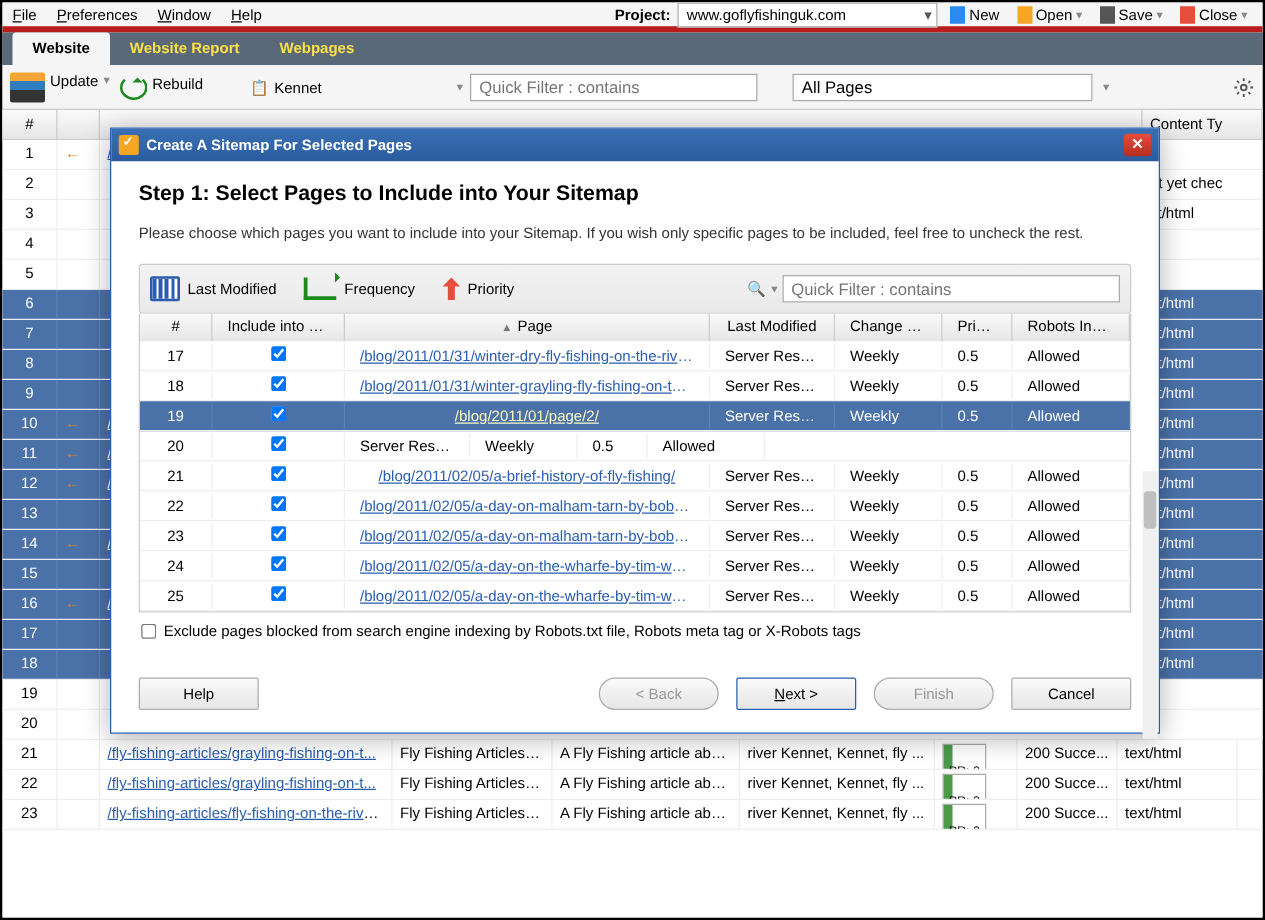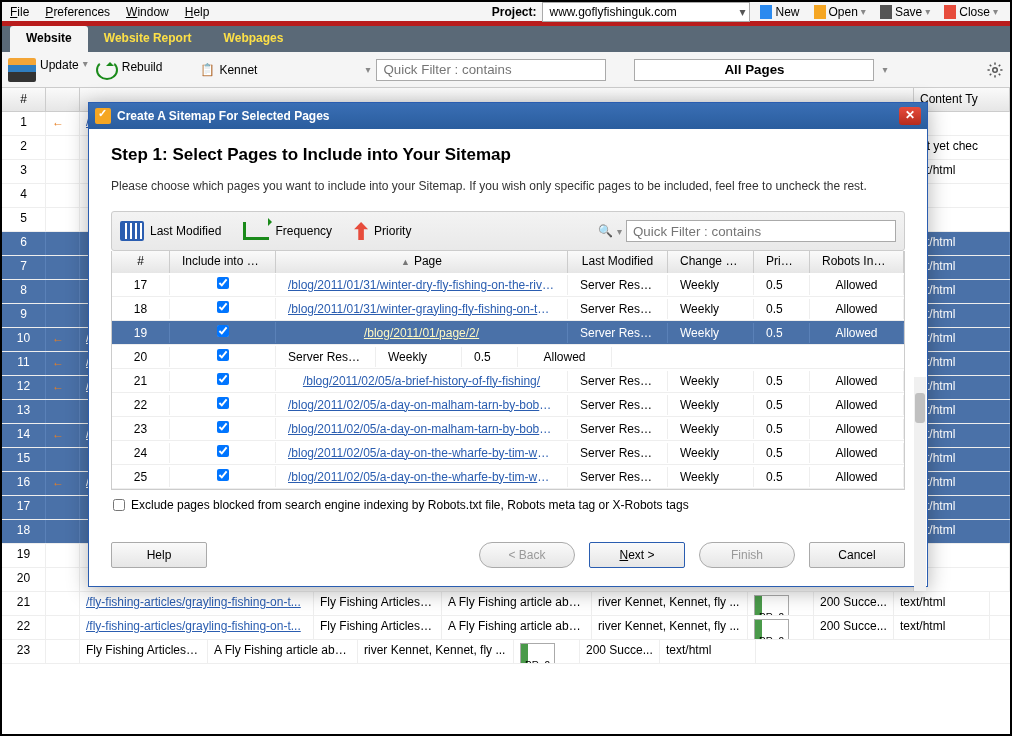--- a/index.html
+++ b/index.html
@@ -27,21 +27,21 @@
 .tab { padding: 5px 16px; color: #fde047; cursor: pointer; font-weight: bold; }
 .tab.active { background: #f5f5f5; color: #000; font-weight: bold; border-radius: 3px 3px 0 0; }
 
 
 .toolbar { background: #f5f5f5; height: 36px; display: flex; align-items: center; padding: 0 6px; gap: 8px; border-bottom: 1px solid #ccc; }
 .tool { display: flex; align-items: flex-start; gap: 4px; cursor: pointer; }
 .icon-update { width: 28px; height: 24px; background: linear-gradient(#f3a536 30%, #2f7dbf 30%, #2f7dbf 60%, #333 60%); border-radius: 2px; }
 .icon-rebuild { width: 22px; height: 20px; border: 2px solid #1a8a1a; border-radius: 50%; border-top-color: transparent; position: relative; }
 .icon-rebuild::after { content: ""; position: absolute; top: -4px; left: 8px; border: 4px solid transparent; border-bottom-color: #1a8a1a; }
 .quick-filter { background: #fff; border: 1px solid #aaa; height: 22px; padding: 0 6px; color: #999; width: 230px; }
-.all-pages-btn { background: #fff; border: 1px solid #aaa; height: 22px; padding: 0 6px; width: 240px; text-align: center; font-weight: bold; }
+.all-pages-btn { background: #fff; border: 1px solid #aaa; height: 22px; padding: 0 6px; width: 240px; text-align: left; }
 .gear { width: 18px; height: 18px; cursor: pointer; }
 
 
 .bg-table { position: absolute; top: 86px; left: 0; right: 0; bottom: 0; background: #fff; }
 .bg-hdr { display: flex; background: linear-gradient(#fafafa, #e6e6e6); height: 24px; border-bottom: 1px solid #ccc; }
 .bg-hdr > div { border-right: 1px solid #ccc; padding: 4px 6px; }
 .bg-col-num { width: 44px; text-align: center; }
 .bg-col-link { width: 34px; }
 .bg-col-page { flex: 1; }
 .bg-col-ct { width: 96px; }
@@ -79,21 +79,21 @@
 .dlg-table { border: 1px solid #ccc; border-top: none; }
 .dlg-thead { display: flex; background: linear-gradient(#fafafa, #e6e6e6); height: 22px; }
 .dlg-thead > div { border-right: 1px solid #ccc; padding: 3px 12px; text-align: center; overflow: hidden; white-space: nowrap; text-overflow: ellipsis; }
 .dc-num { width: 58px; }
 .dc-inc { width: 106px; }
 .dc-page { flex: 1; text-align: center; position: relative; }
 .dc-page .sort { color: #777; font-size: 9px; margin-right: 4px; }
 .dc-lm { width: 100px; }
 .dc-cf { width: 86px; }
 .dc-pr { width: 56px; }
-.dc-ri { width: 94px; text-align: center; }
+.dc-ri { width: 94px; }
 .dlg-row { display: flex; height: 24px; border-bottom: 1px solid #eee; align-items: center; }
 .dlg-row > div { border-right: 1px solid #eee; padding: 3px 12px; overflow: hidden; white-space: nowrap; text-overflow: ellipsis; }
 .dlg-row.sel { background: #4a71a8; color: #fff; }
 .dlg-row.sel > div { border-right-color: #5a81b8; }
 .dlg-row .dc-num { text-align: center; }
 .dlg-row .dc-inc { text-align: center; }
 .dlg-row .dc-page { color: #2a5db0; text-decoration: underline; cursor: pointer; }
 .dlg-row.sel .dc-page { color: #fef9c3; }
 .dlg-scrollbar { position: absolute; right: 1px; top: 274px; width: 12px; height: 214px; background: #f0f0f0; }
 .dlg-scroll-thumb { position: absolute; top: 16px; left: 1px; width: 10px; height: 30px; background: #c0c0c0; border-radius: 3px; }
@@ -319,20 +319,21 @@
           <div style="width:128px;">Fly Fishing Articles -...</div>
           <div style="width:150px;">A Fly Fishing article abo...</div>
           <div style="width:156px;">river Kennet, Kennet, fly ...</div>
           <div style="width:66px;"><span class="pr-badge"><span>PR: 2</span></span></div>
           <div style="width:80px;">200 Succe...</div>
           <div class="bg-col-ct">text/html</div>
         </div>
         <div class="bg-row">
           <div class="bg-col-num">23</div>
           <div class="bg-col-link"></div>
+          <div style="width:234px;"><span class="bg-link">/fly-fishing-articles/fly-fishing-on-the-river...</span></div>
           <div style="width:128px;">Fly Fishing Articles -...</div>
           <div style="width:150px;">A Fly Fishing article abo...</div>
           <div style="width:156px;">river Kennet, Kennet, fly ...</div>
           <div style="width:66px;"><span class="pr-badge"><span>PR: 2</span></span></div>
           <div style="width:80px;">200 Succe...</div>
           <div class="bg-col-ct">text/html</div>
         </div>
       </div>
   </div>
 

